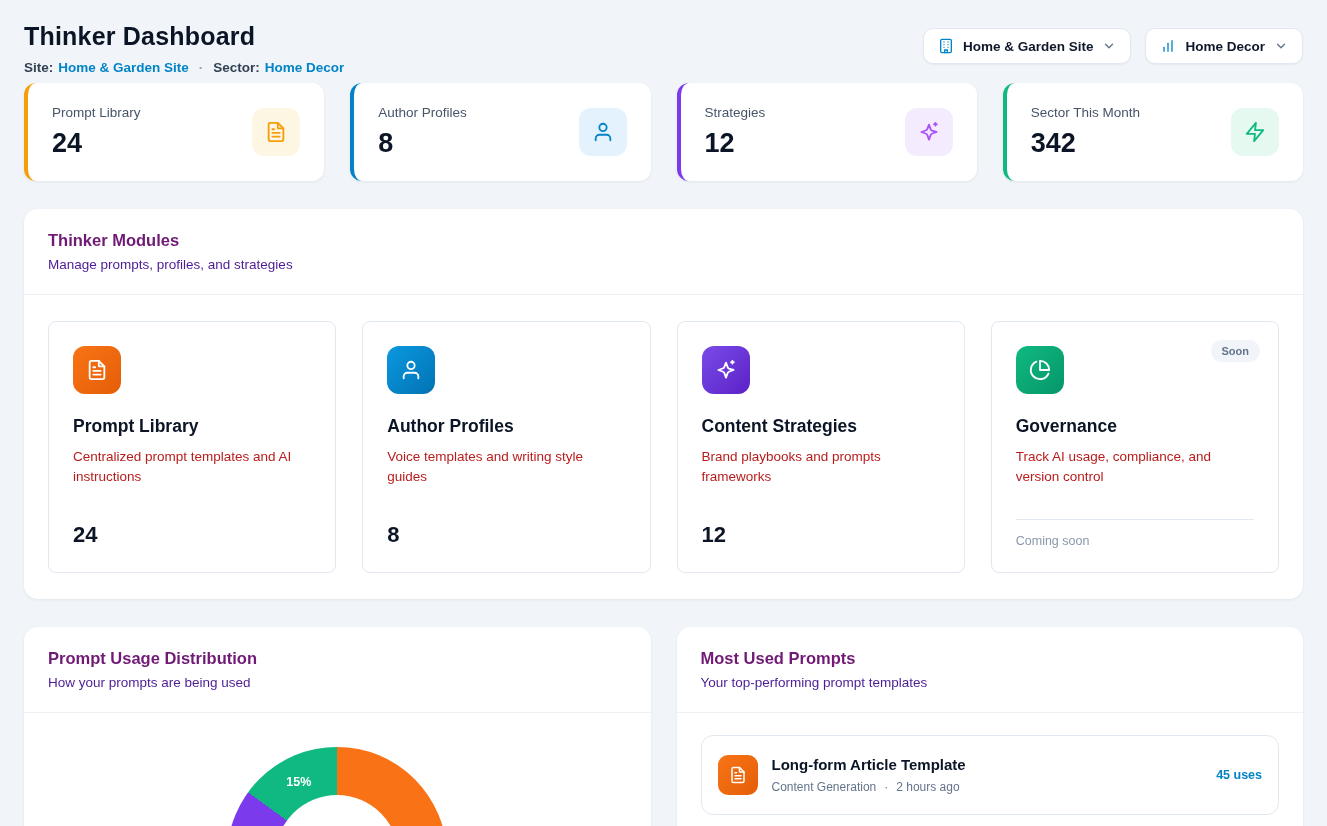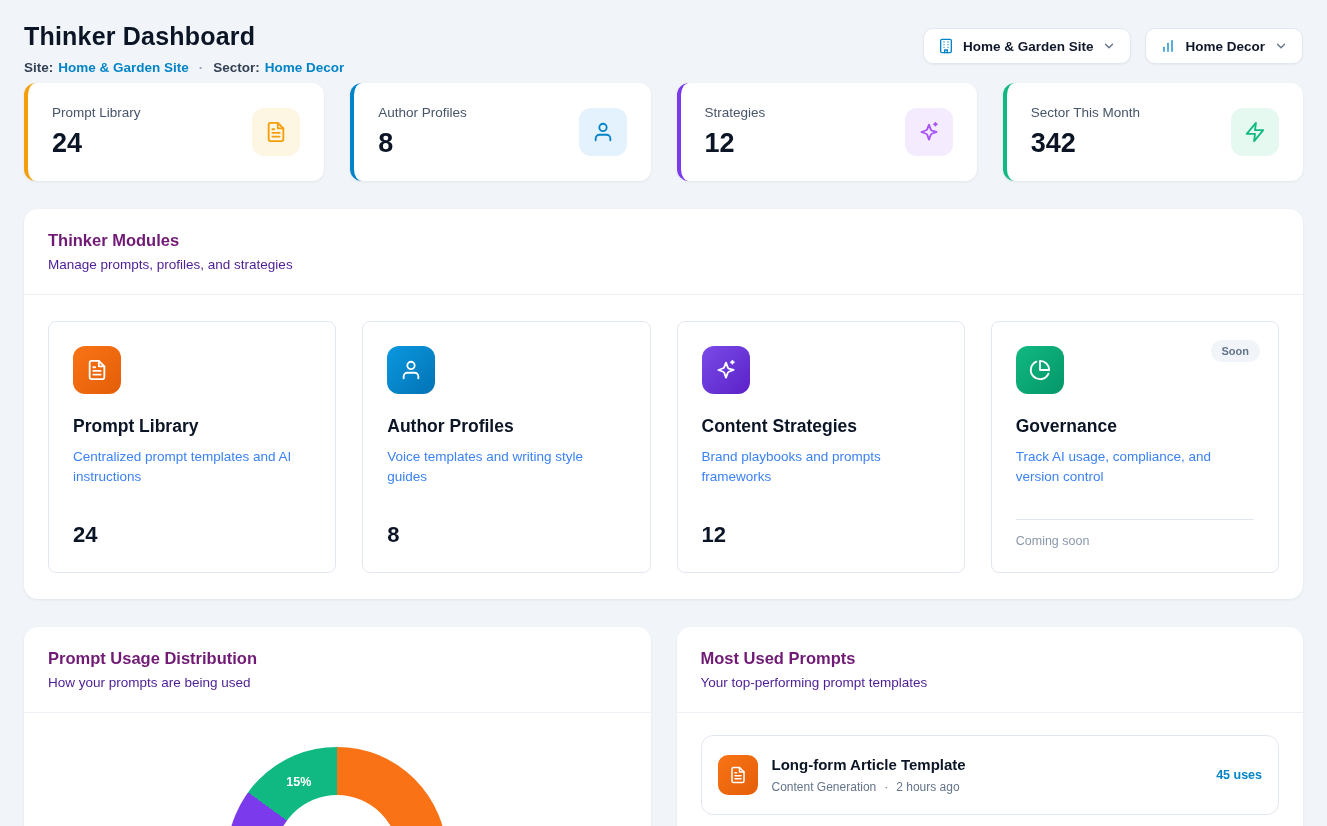--- a/index.html
+++ b/index.html
@@ -59,21 +59,21 @@
     border:1px solid #e2e8f0; border-radius:8px; padding:24px; background:#fff;
     display:flex; flex-direction:column; min-height:252px; position:relative; cursor:pointer;
   }
   .module-icon { width:48px; height:48px; border-radius:12px; display:flex; align-items:center; justify-content:center; color:#fff; flex:none; }
   .module-icon svg { width:22px; height:22px; }
   .grad-orange { background:linear-gradient(135deg,#f97316,#e35e07); }
   .grad-blue   { background:linear-gradient(135deg,#0b98e0,#0273b4); }
   .grad-purple { background:linear-gradient(135deg,#7a4be8,#5b21c7); }
   .grad-green  { background:linear-gradient(135deg,#10b981,#059669); }
   .module-title { font-size:17.5px; font-weight:700; color:#0b1526; margin-top:22px; }
-  .module-desc { font-size:13.5px; color:#3b82f6; line-height:1.5; margin-top:10px; }
+  .module-desc { font-size:13.5px; color:#b91c1c; line-height:1.5; margin-top:10px; }
   .module-count { font-size:22px; font-weight:800; color:#0b1526; margin-top:auto; }
   .soon-badge { position:absolute; top:18px; right:18px; background:#f1f5f9; color:#64748b; font-size:11px; font-weight:600; padding:5px 11px; border-radius:999px; }
   .module-divider { border:none; border-top:1px solid #e2e8f0; margin-top:auto; width:100%; }
   .module-footer { font-size:12.5px; color:#8a98ab; margin-top:14px; }
 
   
   .bottom-row { display:grid; grid-template-columns:1fr 1fr; gap:26px; }
   .chart-area { padding:34px 24px; display:flex; justify-content:center; }
   .donut { width:220px; height:220px; border-radius:50%; position:relative; }
   .donut::after { content:""; position:absolute; inset:48px; background:#fff; border-radius:50%; z-index:1; }

